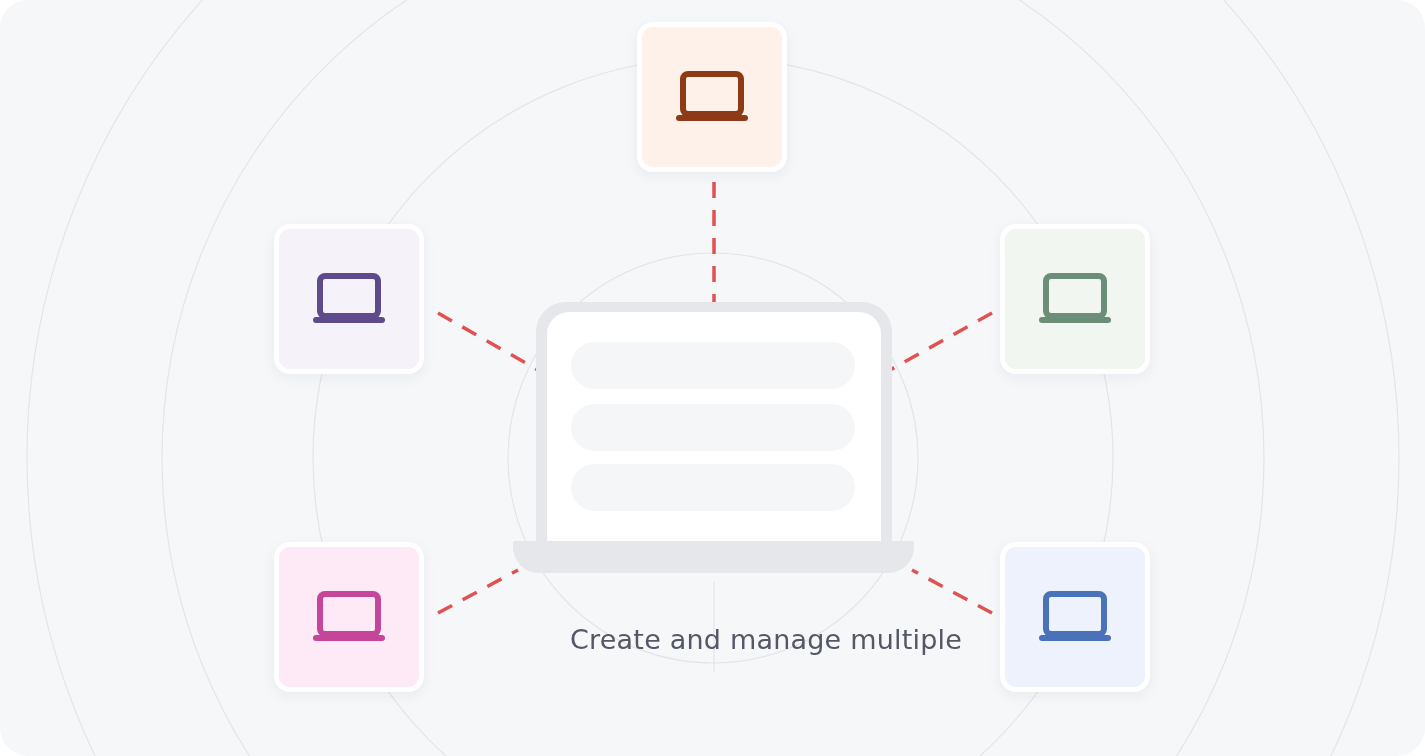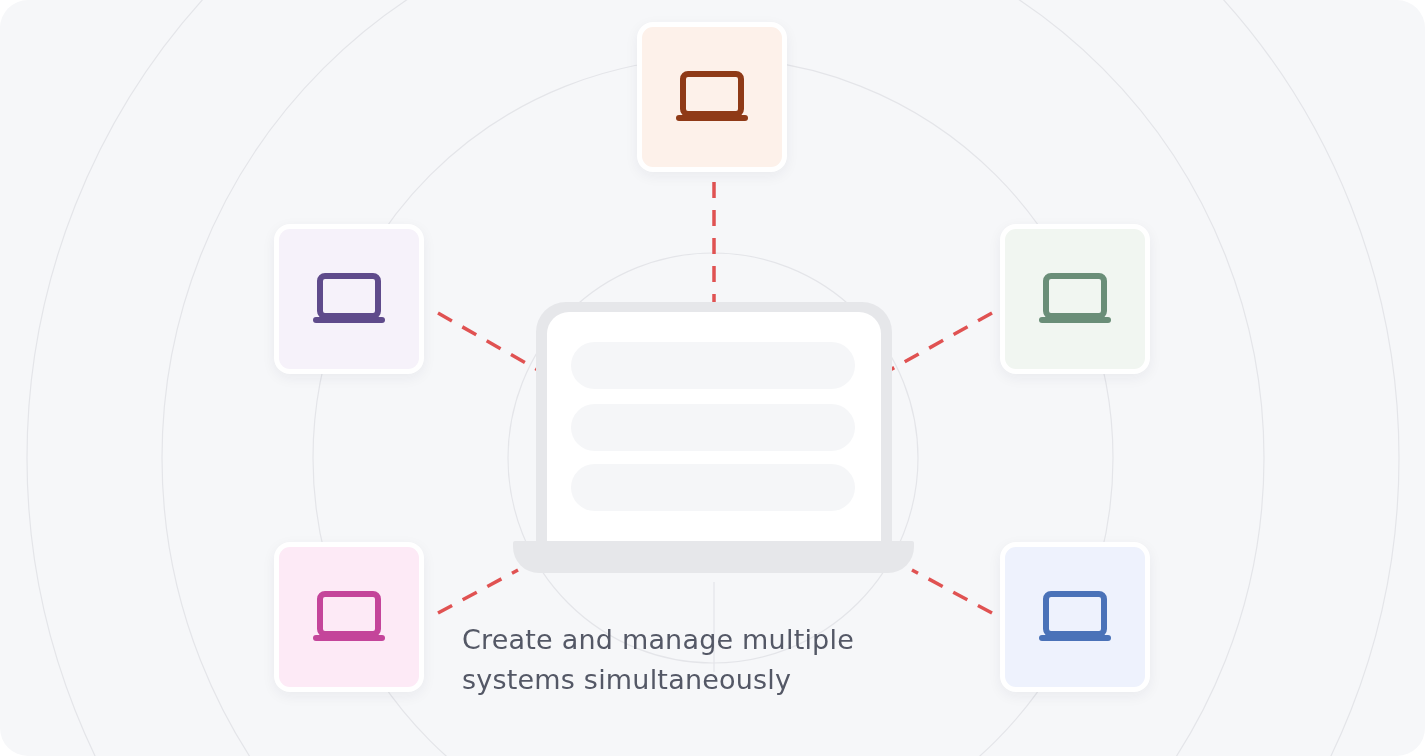--- a/index.html
+++ b/index.html
@@ -27,21 +27,21 @@
     .laptop .row {
       position: absolute; left: 24px; right: 26px; height: 47px;
       background: #f5f6f8; border-radius: 24px;
     }
     .laptop-base {
       position: absolute; left: 513px; top: 541px; width: 401px; height: 32px;
       background: #e6e7ea; border-radius: 2px 2px 26px 26px;
     }
     .caption {
       position: absolute; left: 462px; top: 620px; width: 500px;
-      text-align: left; color: #545866; font-size: 27px; line-height: 40px;
+      text-align: right; color: #545866; font-size: 27px; line-height: 40px;
       font-family: "DejaVu Sans", sans-serif; letter-spacing: 0.2px;
     }
   </style>
 </head>
 <body>
 
 <div class="canvas">
   <svg class="bg" width="1425" height="756" viewBox="0 0 1425 756">
     <g fill="none" stroke="#e4e5e9" stroke-width="1.2">
       <circle cx="713" cy="458" r="205"></circle>
@@ -98,15 +98,14 @@
 
   <div class="node" style="left:1000px; top:542px; background:#eef2fd;">
     <svg viewBox="0 0 74 52">
       <rect x="8" y="3" width="58" height="40" rx="5" fill="none" stroke="#4a72b8" stroke-width="6"></rect>
       <rect x="1" y="44" width="72" height="6" rx="3" fill="#4a72b8"></rect>
     </svg>
   </div>
 
   <div class="caption">
     <div>Create and manage multiple</div>
-    <div>systems simultaneously</div>
   </div>
 </div>
 
 </body></html>

